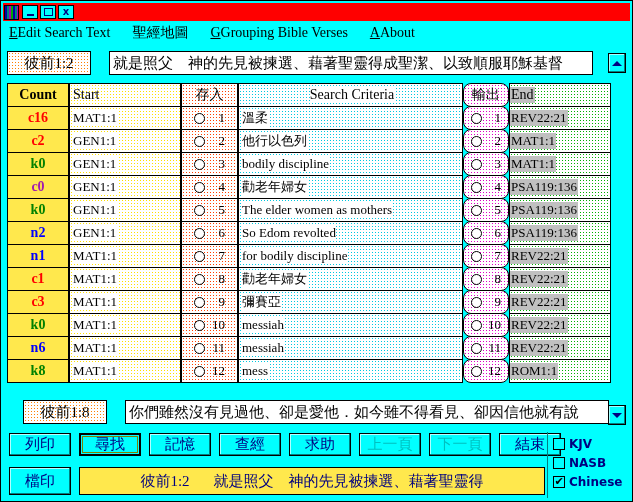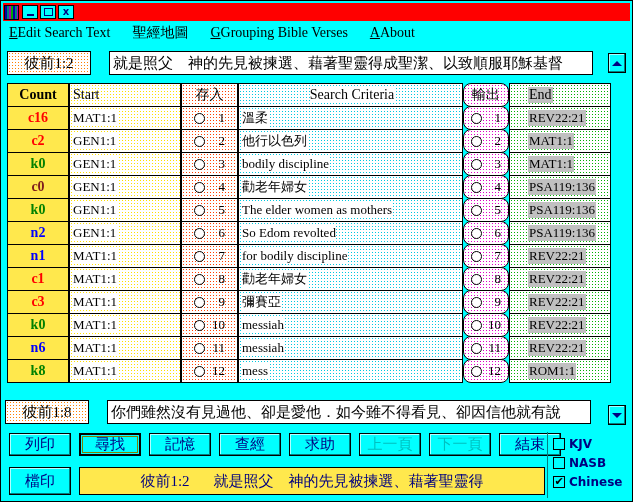--- a/index.html
+++ b/index.html
@@ -172,21 +172,21 @@
     justify-content: center; gap: 4px; border-radius: 8px;
   }
   .col-out .hdr { justify-content: center; }
 
   
   .col-end { width: 102px; }
   .col-end .cell {
     background-color: #ffffff;
     background-image: radial-gradient(#00b000 0.8px, transparent 0.8px);
     background-size: 3px 3px;
-    padding-left: 18px;
+    padding-left: 0;
   }
   .col-end .val { background: #c0c0c0; padding: 0 1px; }
 
   
   .scroll-up, .scroll-down {
     position: absolute; right: 6px;
     width: 18px; height: 20px;
     background: #00ffff;
     border: 1px solid #000000;
     box-shadow: inset -1px -1px 0 #008080, inset 1px 1px 0 #a0ffff;
@@ -198,21 +198,21 @@
   .tri-up {
     width: 0; height: 0; border-left: 5px solid transparent;
     border-right: 5px solid transparent; border-bottom: 5px solid #000080;
   }
   .tri-down {
     width: 0; height: 0; border-left: 5px solid transparent;
     border-right: 5px solid transparent; border-top: 5px solid #000080;
   }
 
   
-  .verse-row-b { position: absolute; left: 4px; top: 399px; width: 586px; height: 24px; display: flex; }
+  .verse-row-b { position: absolute; left: 22px; top: 399px; width: 586px; height: 24px; display: flex; }
 
   
   .btnbar { position: absolute; left: 8px; top: 432px; display: flex; gap: 8px; }
   .btn {
     width: 62px; height: 23px;
     background: #00ffff;
     border: 1px solid #000000;
     box-shadow: inset -1px -1px 0 #008080, inset 1px 1px 0 #b0ffff;
     box-sizing: border-box;
     display: flex; align-items: center; justify-content: center;
@@ -309,21 +309,21 @@
     <div class="cell">
           <span class="cnt" style="color: rgb(255, 0, 0);">c16</span>
         </div>
         <div class="cell">
           <span class="cnt" style="color: rgb(255, 0, 0);">c2</span>
         </div>
         <div class="cell">
           <span class="cnt" style="color: rgb(0, 128, 0);">k0</span>
         </div>
         <div class="cell">
-          <span class="cnt" style="color: #7f1d1d;">c0</span>
+          <span class="cnt" style="color: #a21caf;">c0</span>
         </div>
         <div class="cell">
           <span class="cnt" style="color: rgb(0, 128, 0);">k0</span>
         </div>
         <div class="cell">
           <span class="cnt" style="color: rgb(0, 0, 255);">n2</span>
         </div>
         <div class="cell">
           <span class="cnt" style="color: rgb(0, 0, 255);">n1</span>
         </div>

